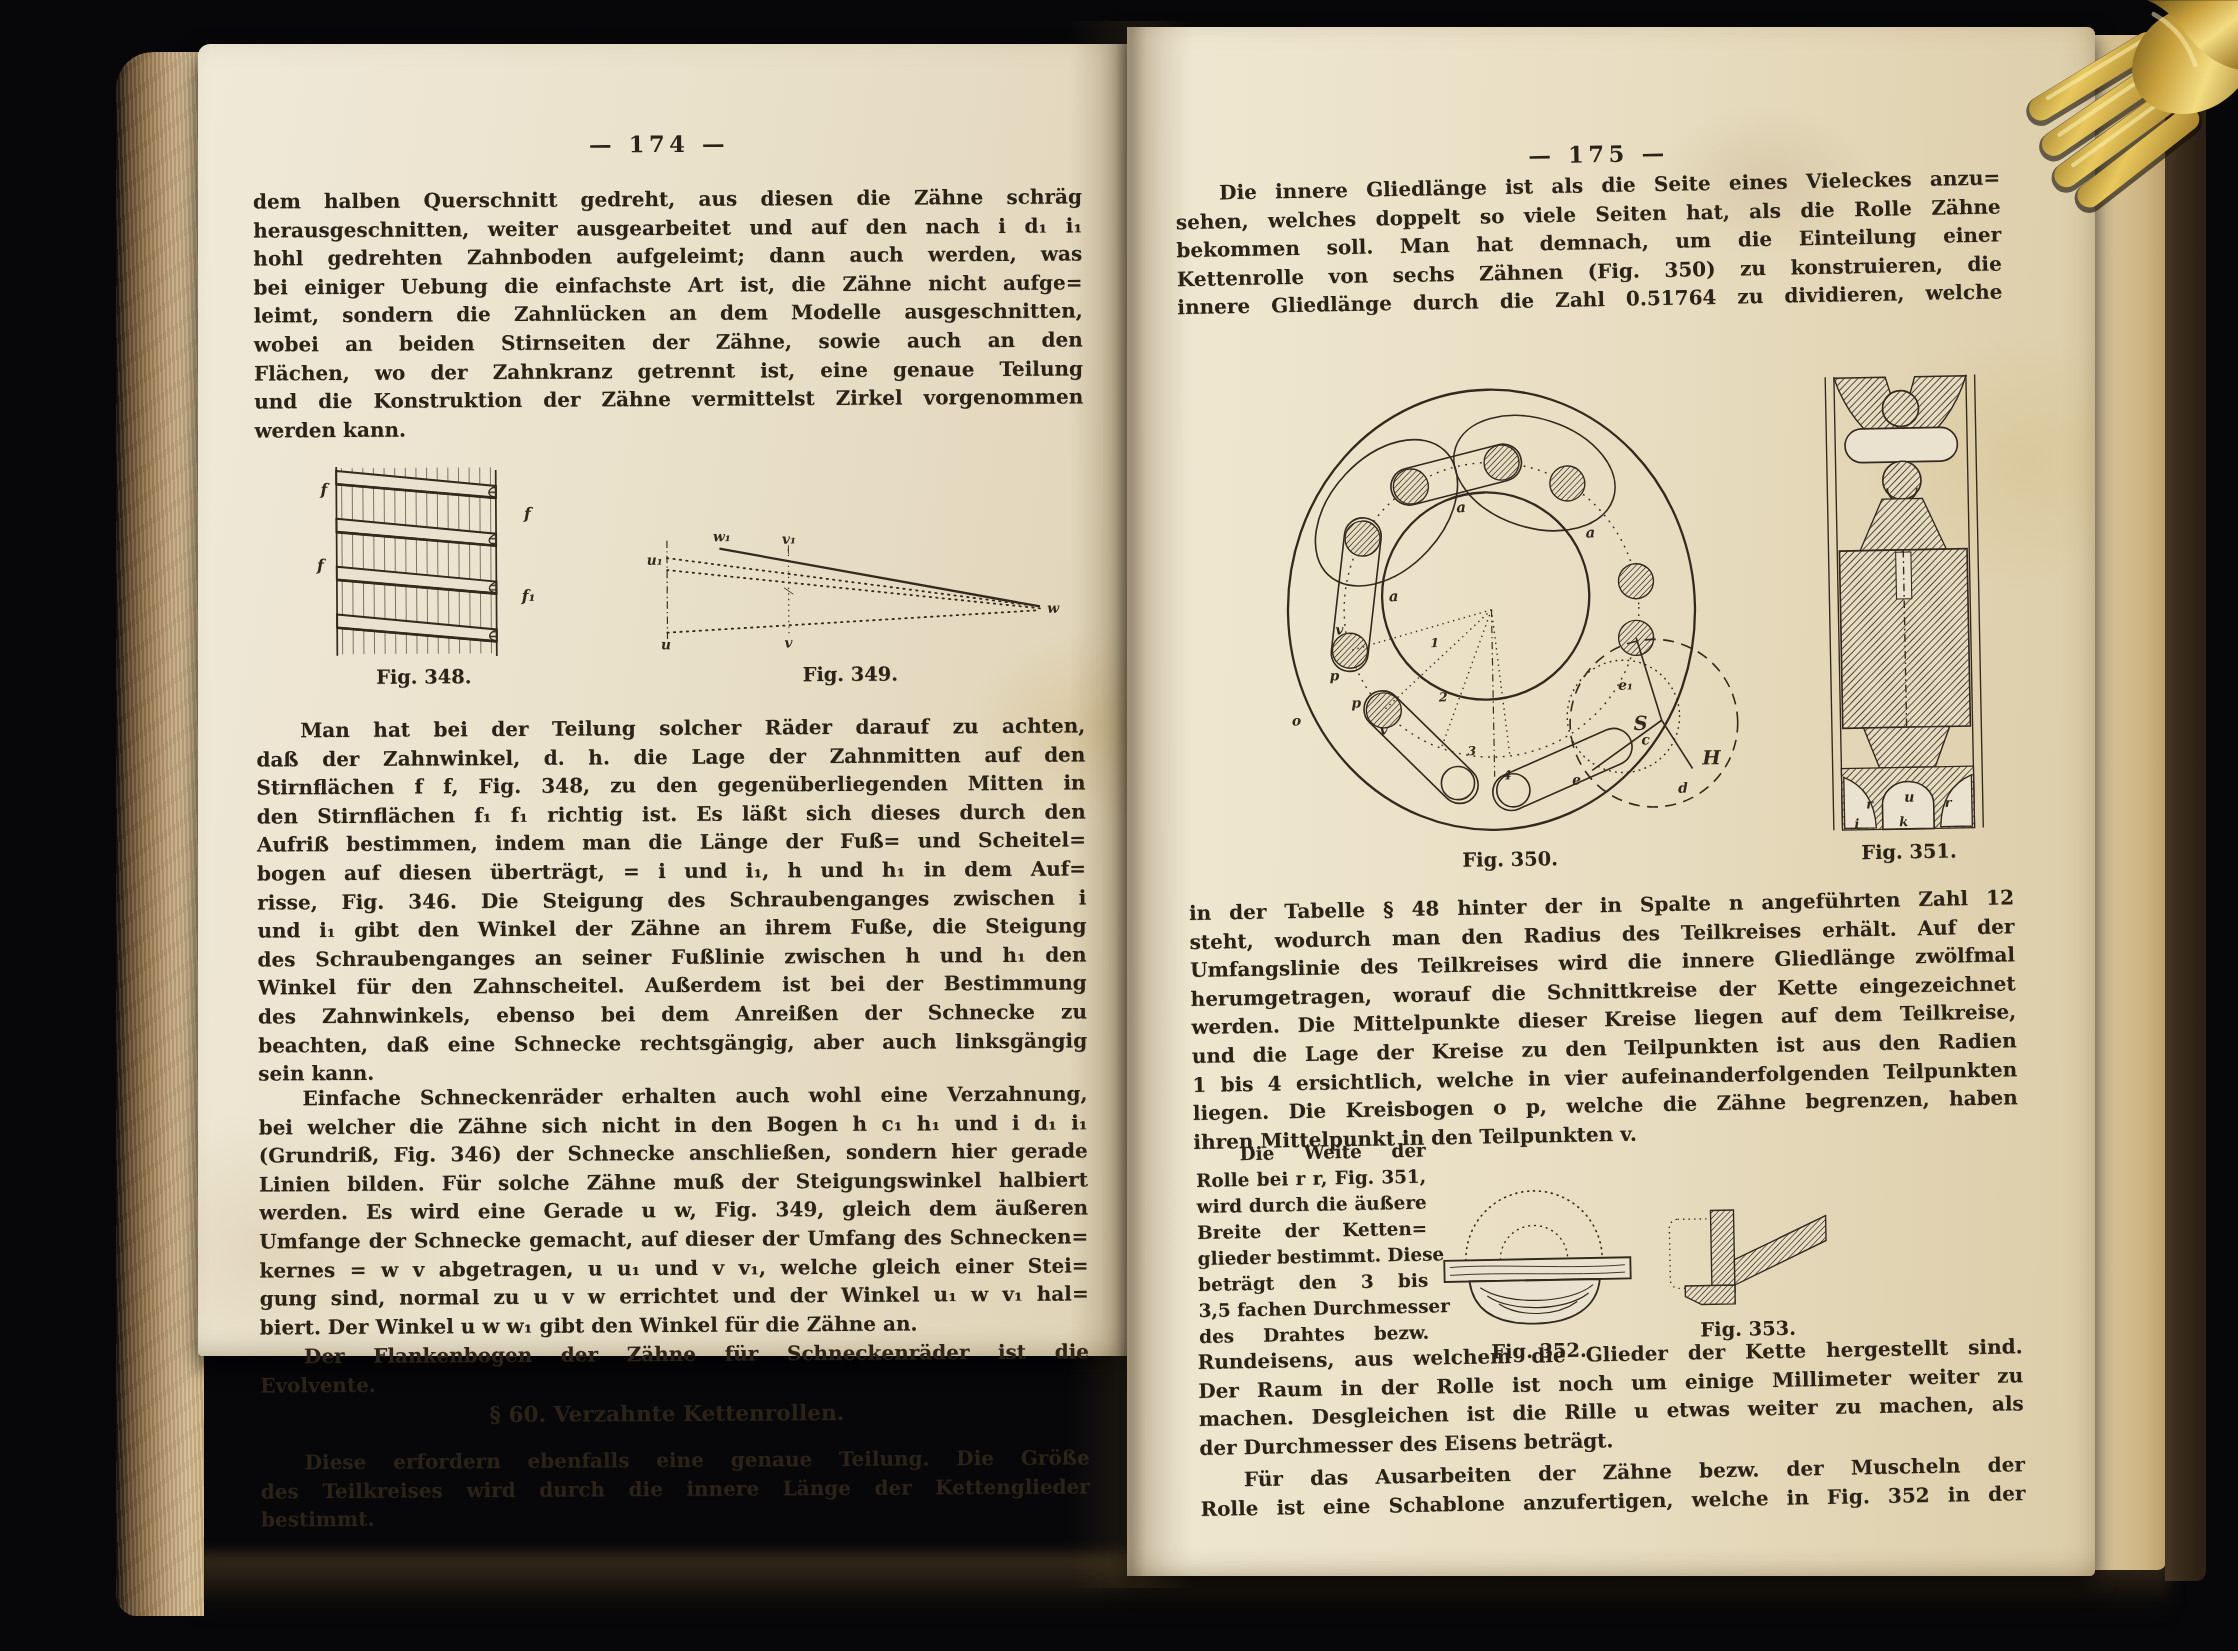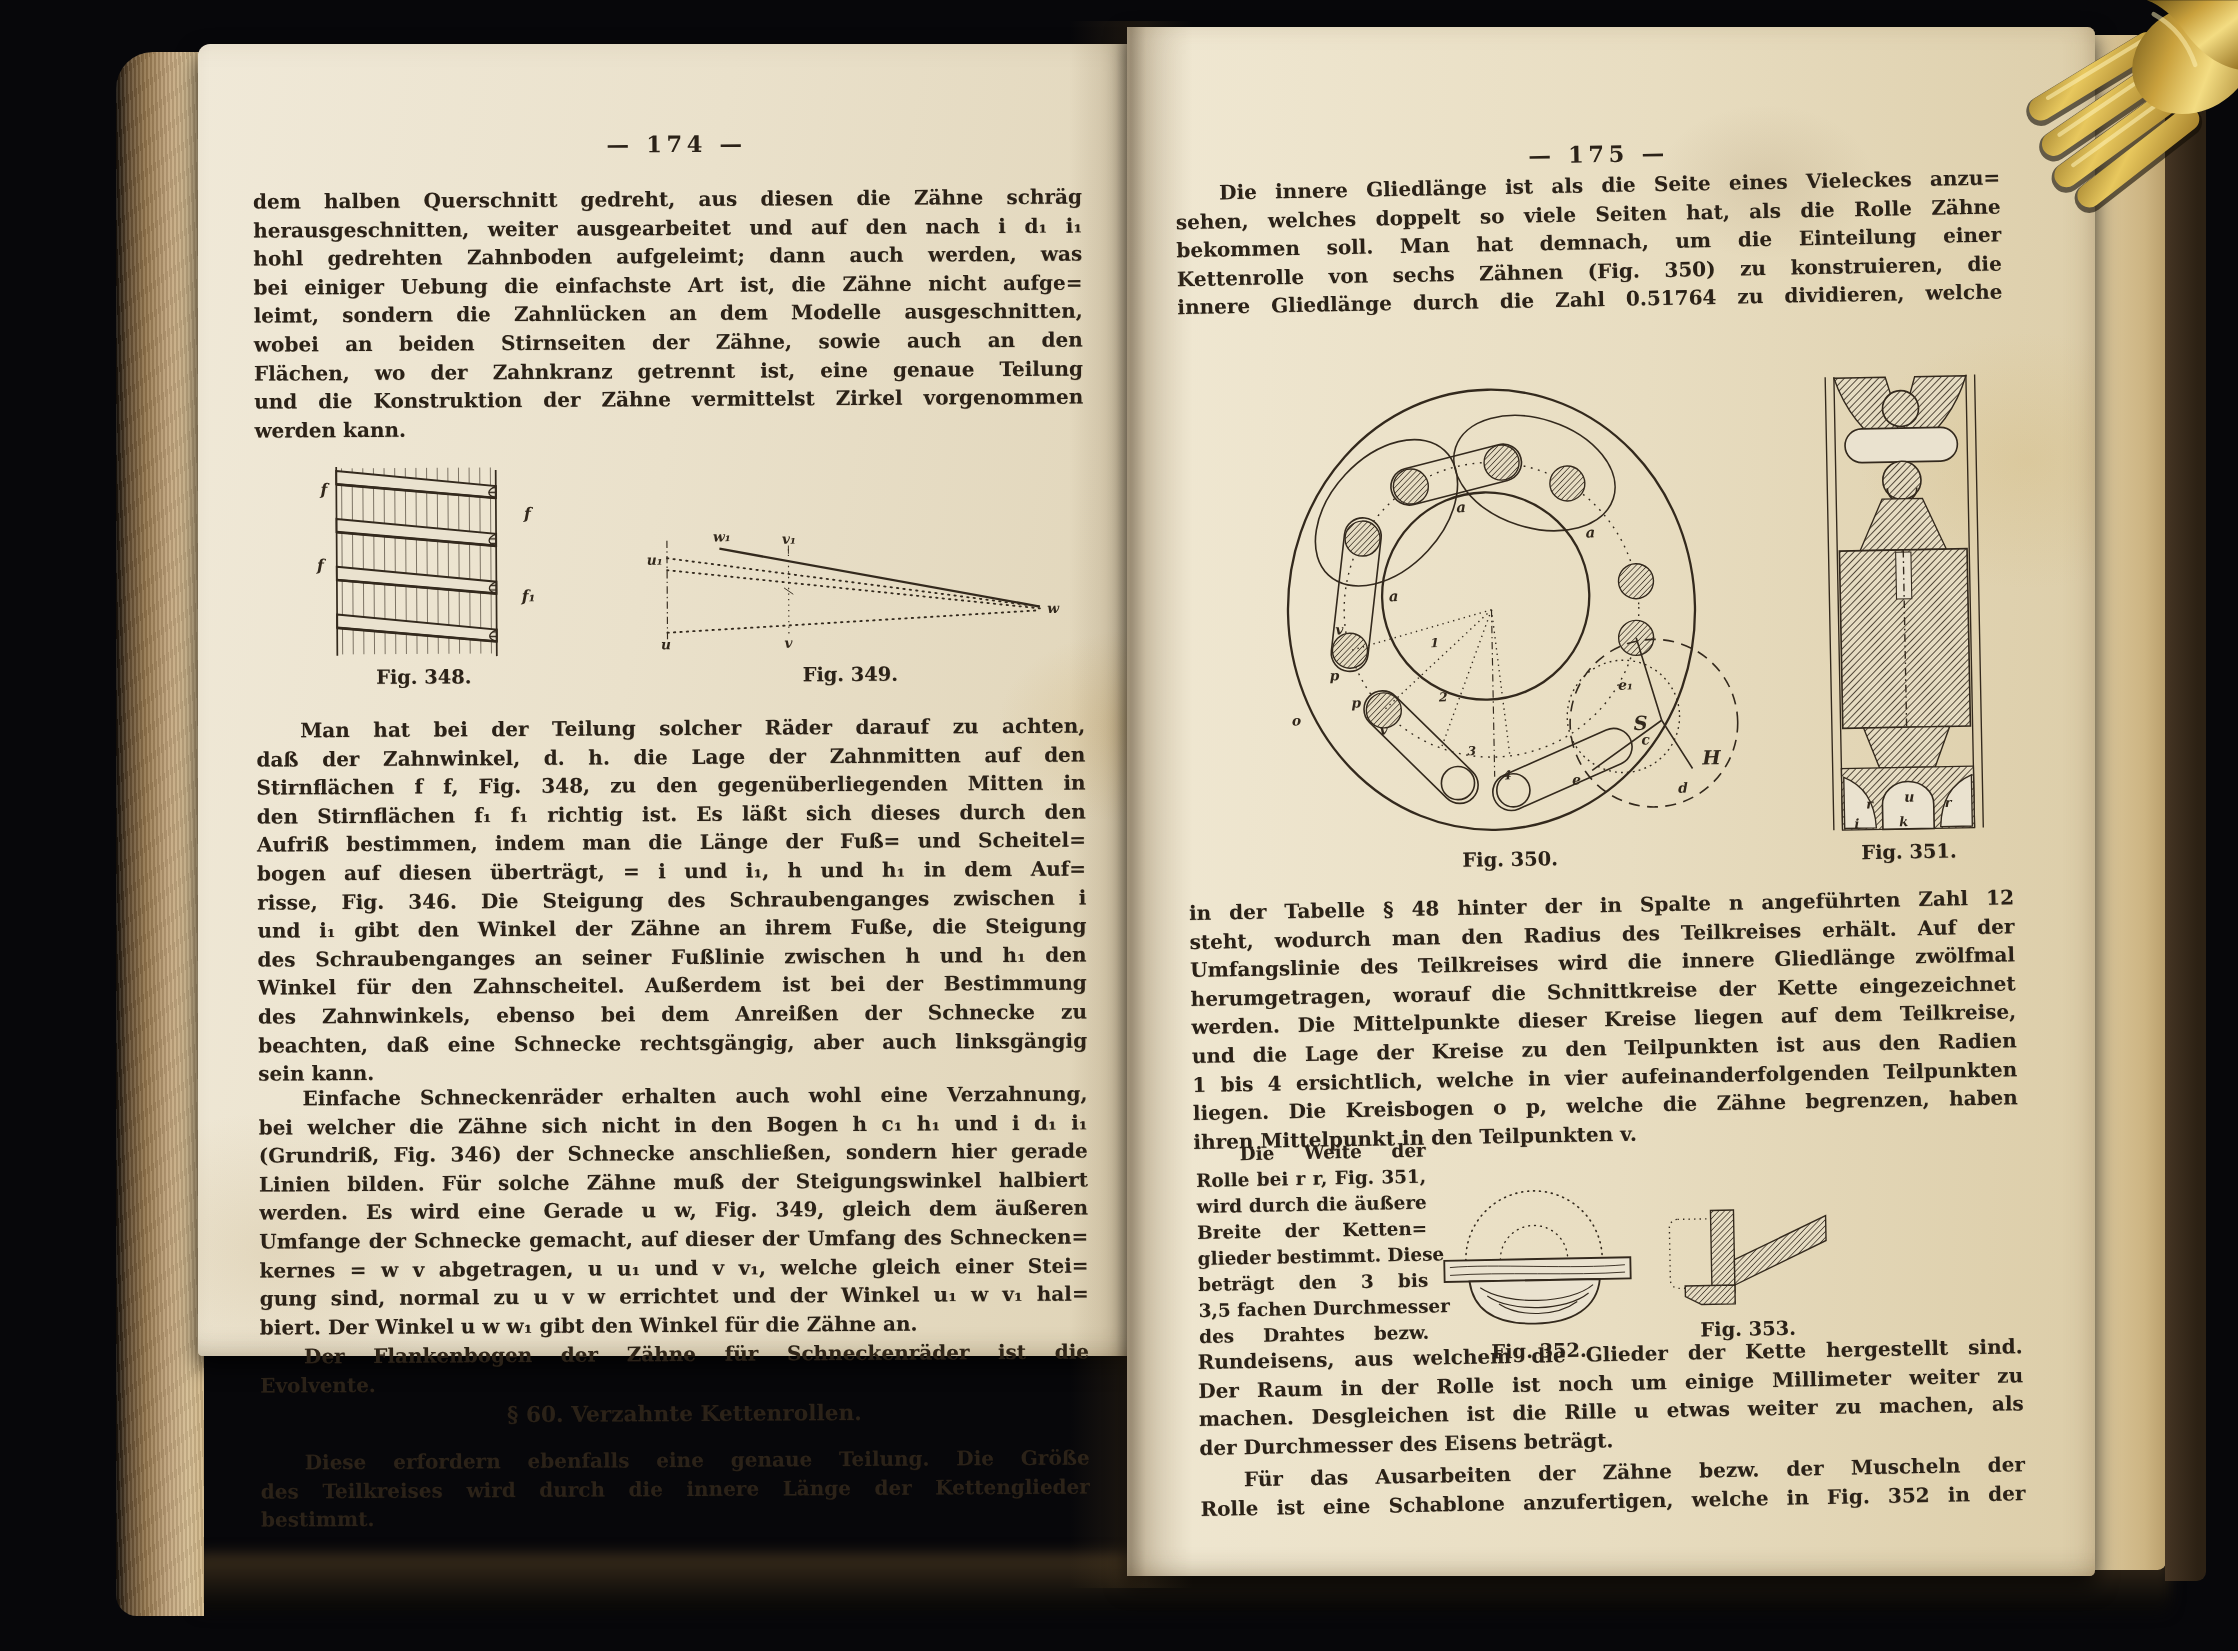--- a/index.html
+++ b/index.html
@@ -14,21 +14,21 @@
      border-radius:37px 0 0 21px;
      background:
        repeating-linear-gradient(88deg, rgba(255,248,230,.10) 0 1.8px, rgba(30,20,10,.10) 1.8px 4.1px),
        linear-gradient(90deg,#120d08 0%,#5e4930 14%,#93764e 34%,#bda079 58%,#d3bb91 82%,#cdb386 100%);}
   .page{position:absolute;z-index:3;}
   .left-page{left:198px;top:44px;width:929px;height:1312px;border-radius:12px 0 0 4.6px;
      background:
        radial-gradient(194px 138px at 97% 52%, rgba(196,160,90,.28), transparent 70%),
        radial-gradient(276px 194px at 8% 92%, rgba(170,140,80,.16), transparent 72%),
        linear-gradient(100deg,#f0e9d8 0%,#eae1cb 45%,#dfd3b6 100%);
-     box-shadow:0 9.2px 21px rgba(0,0,0,.75);padding-left:35px;}
+     box-shadow:0 9.2px 21px rgba(0,0,0,.75);}
   .left-page::after{content:"";position:absolute;inset:0;border-radius:inherit;pointer-events:none;
      box-shadow:inset -32px 0 41px -23px rgba(85,62,30,.38), inset 0 -18.4px 28px -18.4px rgba(80,60,30,.30);}
   .right-page{left:1127px;top:27px;width:968px;height:1549px;border-radius:0 7.4px 5.5px 0;
      background:
        radial-gradient(240px 184px at 93% 28%, rgba(205,175,105,.24), transparent 70%),
        radial-gradient(157px 111px at 66% 10%, rgba(120,90,50,.12), transparent 70%),
        linear-gradient(92deg,#f0e8d3 0%,#e8ddc1 52%,#dccda8 100%);
      box-shadow:0 9.2px 21px rgba(0,0,0,.75);}
   .right-page::after{content:"";position:absolute;inset:0;border-radius:inherit;pointer-events:none;
      box-shadow:inset 32px 0 41px -23px rgba(95,70,35,.40), inset -21px 0 28px -18.4px rgba(120,90,50,.30),

